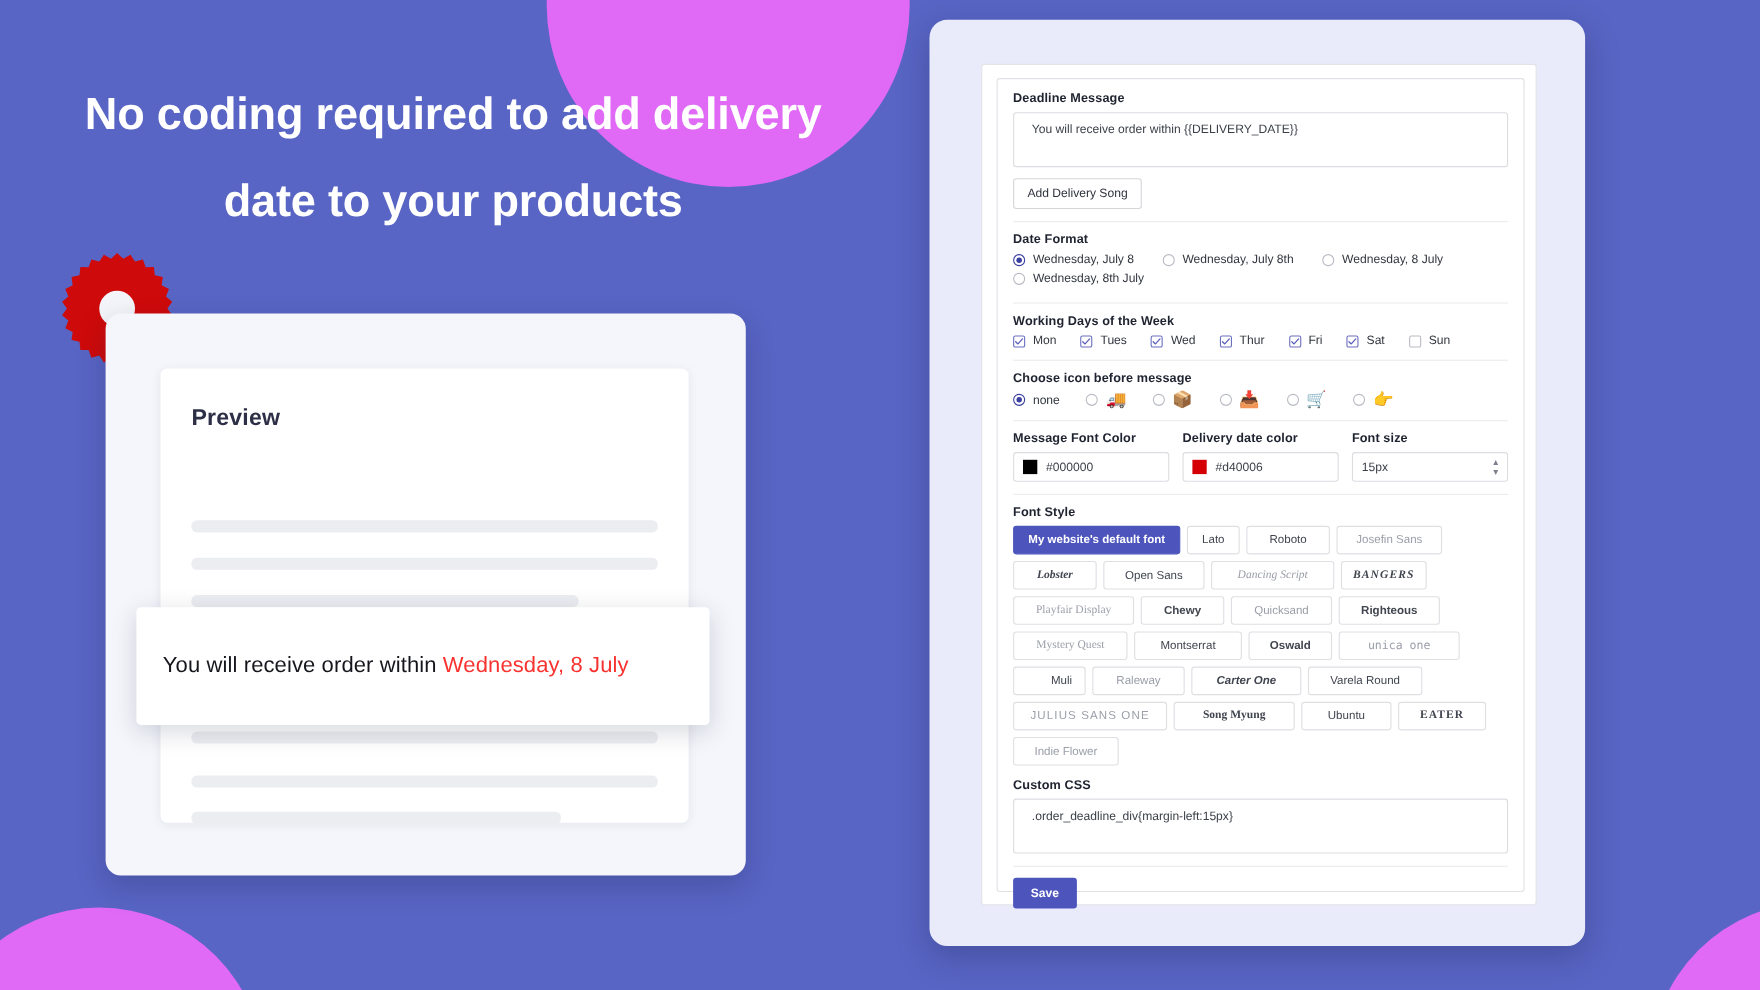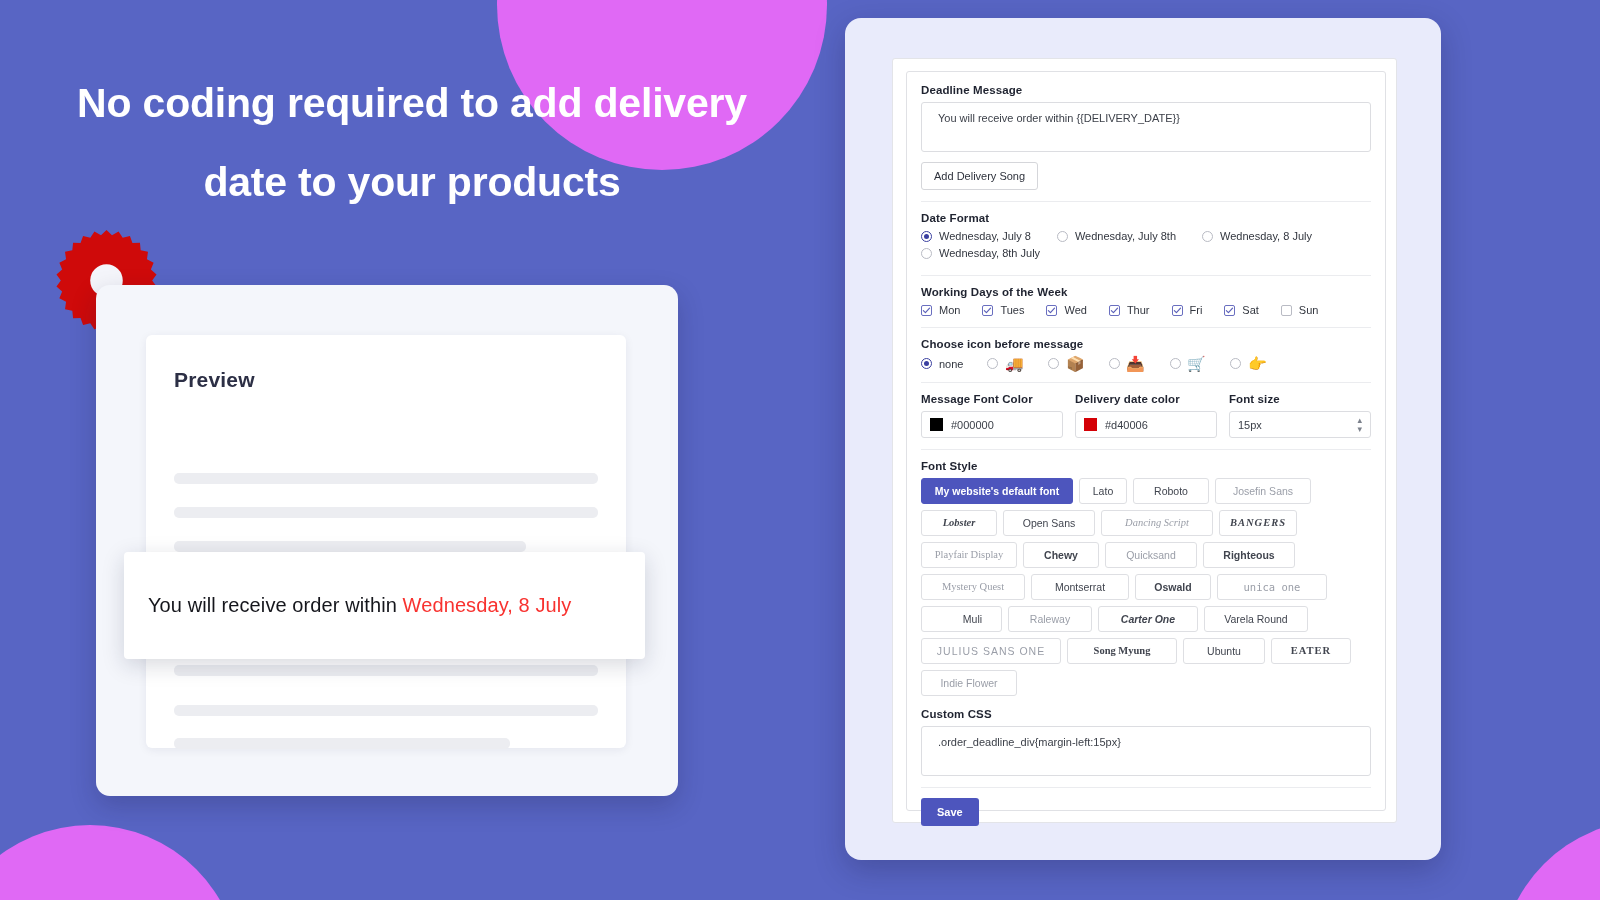--- a/index.html
+++ b/index.html
@@ -391,29 +391,29 @@
         <div class="fld-label">Font Style</div>
         <div id="font-grid">
             <div class="chip sel" style="width: 152px;">My website's default font</div>
             <div class="chip " style="width: 48px;">Lato</div>
             <div class="chip " style="width: 76px;">Roboto</div>
             <div class="chip light" style="width: 96px;">Josefin Sans</div>
             <div class="chip i b" style="width: 76px;">Lobster</div>
             <div class="chip " style="width: 92px;">Open Sans</div>
             <div class="chip i light" style="width: 112px;">Dancing Script</div>
             <div class="chip b i caps" style="width: 78px;">BANGERS</div>
-            <div class="chip serif light" style="width: 96px;">Playfair Display</div>
+            <div class="chip serif light" style="width: 110px;">Playfair Display</div>
             <div class="chip b" style="width: 76px;">Chewy</div>
             <div class="chip light" style="width: 92px;">Quicksand</div>
             <div class="chip b" style="width: 92px;">Righteous</div>
             <div class="chip serif light" style="width: 104px;">Mystery Quest</div>
             <div class="chip " style="width: 98px;">Montserrat</div>
             <div class="chip b" style="width: 76px;">Oswald</div>
             <div class="chip light mono" style="width: 110px;">unica one</div>
-            <div class="chip " style="width: 81px; padding-left: 22px;">Muli</div>
+            <div class="chip " style="width: 66px; padding-left: 22px;">Muli</div>
             <div class="chip light" style="width: 84px;">Raleway</div>
             <div class="chip b" style="width: 100px; font-style: italic;">Carter One</div>
             <div class="chip " style="width: 104px;">Varela Round</div>
             <div class="chip light caps" style="width: 140px;">JULIUS SANS ONE</div>
             <div class="chip serif b" style="width: 110px;">Song Myung</div>
             <div class="chip " style="width: 82px;">Ubuntu</div>
             <div class="chip serif b caps" style="width: 80px;">EATER</div>
             <div class="chip light" style="width: 96px;">Indie Flower</div>
           </div>
 

